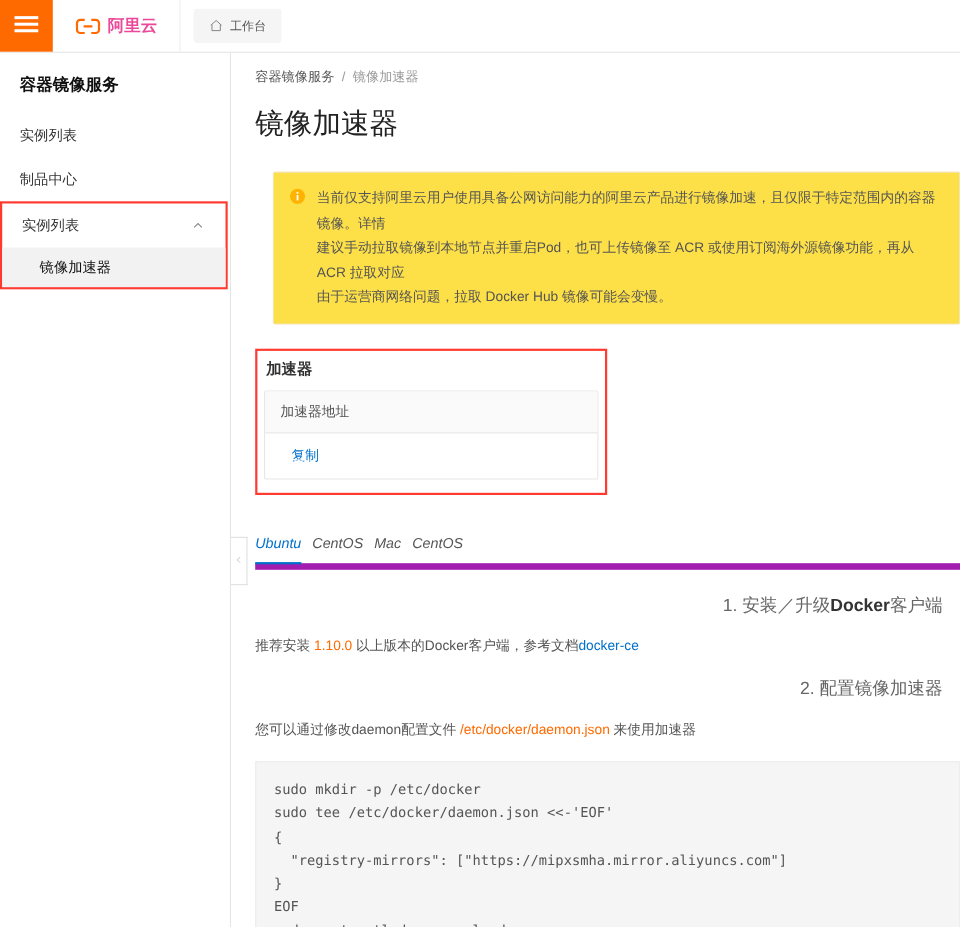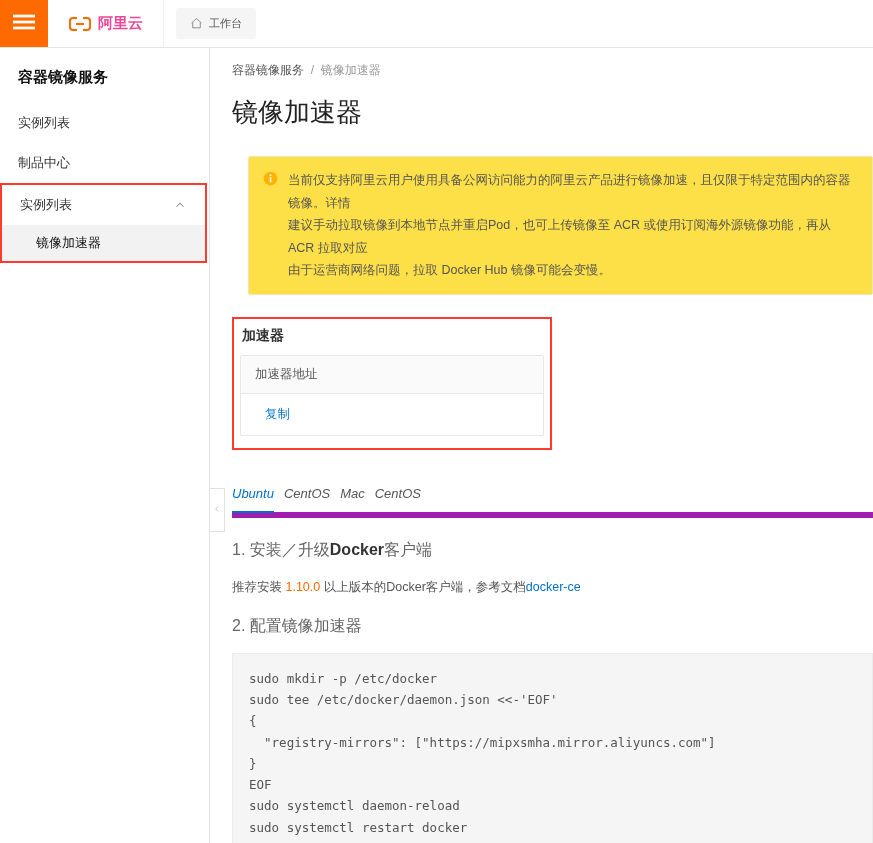--- a/index.html
+++ b/index.html
@@ -49,21 +49,21 @@
   .copy-link { color: #0070cc; font-size: 12.5px; cursor: pointer; }
 
   .docs-title { font-size: 14px; font-weight: 600; margin-bottom: 14px; color: #333; }
   .tabs { display: flex; gap: 10px; border-bottom: 6px solid #a21caf; margin-bottom: 22px; font-style: italic; }
   .tab { padding: 6px 0 10px; font-size: 13px; color: #555; cursor: pointer; }
   .tab.active { color: #0070cc; border-bottom: 2px solid #0070cc; margin-bottom: -1px; }
 
   .collapse-btn { position: absolute; left: -1px; top: 440px; width: 16px; height: 44px; border: 1px solid #e0e0e0; border-left: none; background: #fff; display: flex; align-items: center; justify-content: center; cursor: pointer; color: #bbb; }
   .collapse-btn svg { width: 10px; height: 14px; fill: none; stroke: #bbb; stroke-width: 2; }
 
-  .section-h { font-size: 16px; color: #666; margin: 10px 0 16px; font-weight: 400; }
+  .section-h { font-size: 16px; color: #666; margin: 10px 16px 16px; font-weight: 400; text-align: right; }
   .section-h b { color: #333; font-weight: 600; }
   .para { font-size: 12.5px; color: #555; margin-bottom: 18px; line-height: 1.7; }
   .orange { color: #ff6a00; }
   .link { color: #0070cc; cursor: pointer; }
 
   .code-block { background: #f5f5f6; border: 1px solid #ececec; padding: 14px 16px; font-family: Consolas, Monaco, monospace; font-size: 12.5px; color: #555; line-height: 1.7; white-space: pre; overflow-x: auto; }
 </style>
 </head>
 <body>
 
@@ -175,20 +175,23 @@
     </div>
 
     <div class="section-h">
       <span>1. </span><span>安装／升级</span><b>Docker</b><span>客户端</span>
     </div>
     <div class="para">
       <span>推荐安装 </span><span class="orange">1.10.0</span><span> 以上版本的Docker客户端，参考文档</span><span class="link">docker-ce</span>
     </div>
 
     <div class="section-h">2. 配置镜像加速器</div>
+    <div class="para">
+      <span>您可以通过修改daemon配置文件 </span><span class="orange">/etc/docker/daemon.json</span><span> 来使用加速器</span>
+    </div>
 
     <div class="code-block">sudo mkdir -p /etc/docker
 sudo tee /etc/docker/daemon.json &lt;&lt;-'EOF'
 {
   "registry-mirrors": ["https://mipxsmha.mirror.aliyuncs.com"]
 }
 EOF
 sudo systemctl daemon-reload
 sudo systemctl restart docker</div>
 

